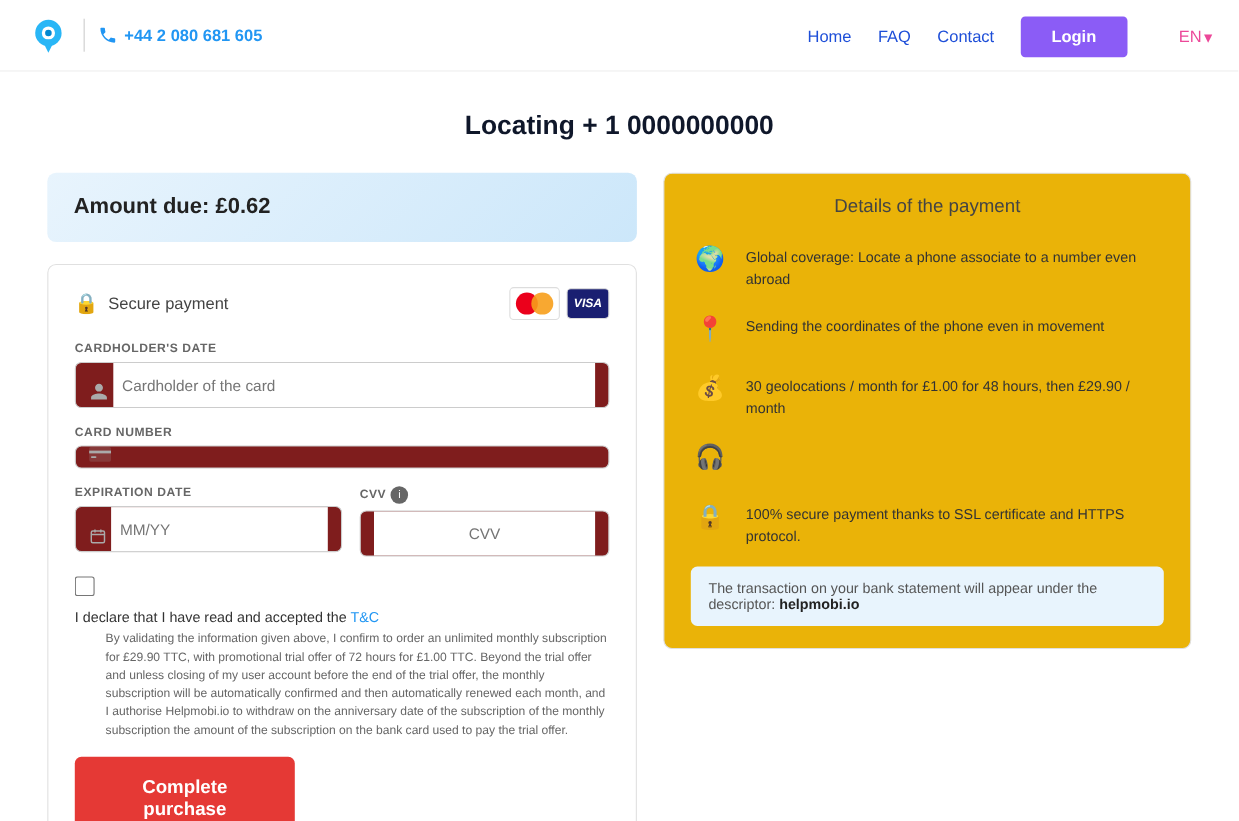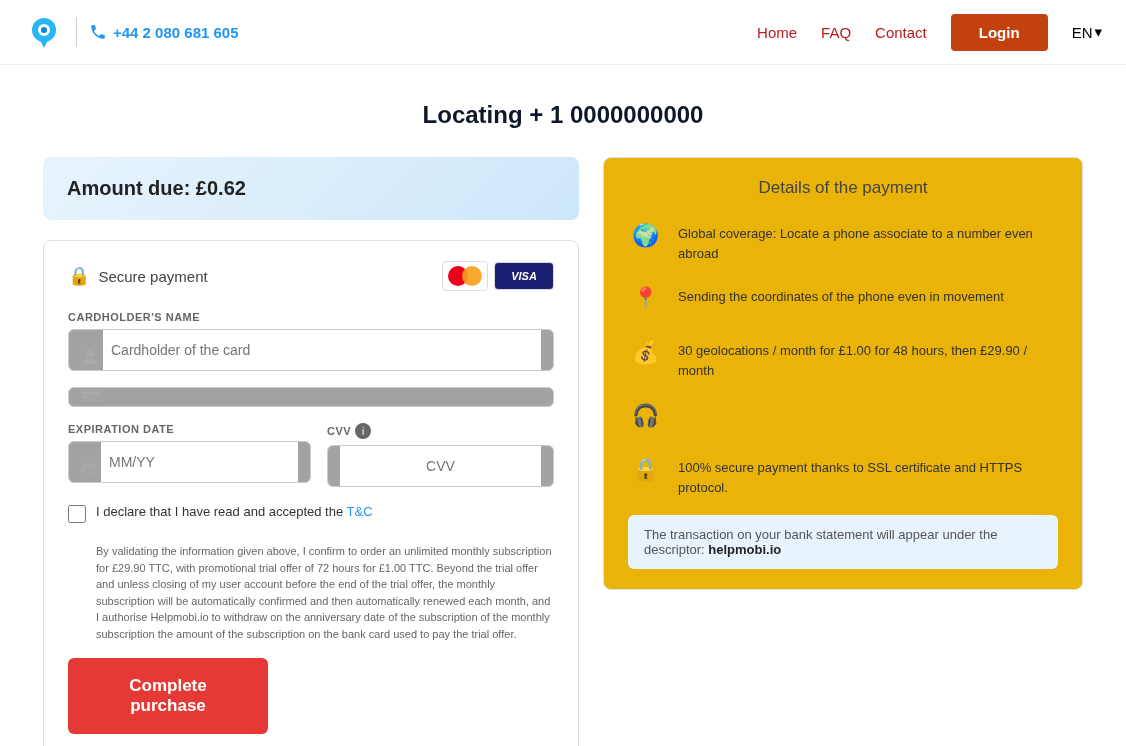--- a/index.html
+++ b/index.html
@@ -1,21 +1,21 @@
 <!DOCTYPE html>
 <html><head>
   <meta charset="utf-8">
   <style>
     * { box-sizing: border-box; margin: 0; padding: 0; }
     body { font-family: Arial, sans-serif; background: #fff; color: #333; font-size: 14px; }
 
     
     .header {
       display: flex;
-      align-items: center;
+      align-items: flex-end;
       padding: 12px 24px;
       border-bottom: 1px solid #eee;
       justify-content: space-between;
     }
     .header-left {
       display: flex;
       align-items: center;
       gap: 12px;
     }
     .logo-icon {
@@ -35,44 +35,45 @@
       font-weight: bold;
       font-size: 15px;
       text-decoration: none;
     }
     .header-nav {
       display: flex;
       align-items: center;
       gap: 24px;
     }
     .nav-link {
-      color: #b91c1c;
+      color: #1d4ed8;
       text-decoration: none;
       font-size: 15px;
       cursor: pointer;
     }
     .login-btn {
-      background: #c2410c;
+      background: #8b5cf6;
       color: #fff;
       border: none;
       padding: 10px 28px;
       border-radius: 4px;
       font-size: 15px;
       font-weight: bold;
       cursor: pointer;
     }
     .lang-btn {
       background: none;
       border: none;
       font-size: 15px;
       cursor: pointer;
-      color: #000000;
+      color: #ec4899;
       display: flex;
       align-items: center;
       gap: 2px;
+      margin-left: 23px;
     }
 
     
     .page-title {
       text-align: center;
       margin: 36px 0 28px;
       font-size: 24px;
       font-weight: bold;
       color: #0f172a;
     }
@@ -118,21 +119,21 @@
       gap: 8px;
       font-size: 15px;
       color: #444;
     }
     .card-logos {
       display: flex;
       gap: 6px;
       align-items: center;
     }
     .card-logo {
-      width: 60px;
+      width: 39px;
       height: 28px;
       border-radius: 4px;
       border: 1px solid #ddd;
       display: flex;
       align-items: center;
       justify-content: center;
       font-size: 10px;
       font-weight: bold;
     }
     .card-logo.mc {
@@ -155,21 +156,21 @@
       letter-spacing: 0.5px;
       margin-bottom: 6px;
       display: block;
     }
     .input-wrapper {
       display: flex;
       align-items: flex-end;
       border: 1px solid #ccc;
       border-radius: 6px;
       padding: 0 12px;
-      background: #a3a3a3;
+      background: #7f1d1d;
     }
     .input-wrapper input {
       border: none;
       outline: none;
       flex: 1;
       padding: 12px 8px;
       font-size: 14px;
       color: #999;
     }
     .input-icon {
@@ -201,21 +202,22 @@
       align-items: center;
       justify-content: center;
       cursor: pointer;
     }
 
     
     .terms-row {
       display: flex;
       align-items: flex-start;
       gap: 10px;
-      margin-bottom: 20px;
+      margin-bottom: 3px;
+      flex-direction: column;
     }
     .terms-checkbox {
       width: 18px;
       height: 18px;
       margin-top: 2px;
       flex-shrink: 0;
       cursor: pointer;
       accent-color: #3B4FD4;
     }
     .terms-text {
@@ -359,32 +361,33 @@
                 <div style="width:20px;height:20px;background:#F79E1B;border-radius:50%;position:absolute;left:14px;top:1px;opacity:0.9;"></div>
               </div>
             </div>
           </div>
 
           <div class="card-logo visa">VISA</div>
         </div>
       </div>
 
       <div class="form-group">
-        <label class="form-label">CARDHOLDER'S NAME</label>
+        <label class="form-label">CARDHOLDER'S DATE</label>
         <div class="input-wrapper">
           <span class="input-icon">
             <svg width="18" height="18" viewBox="0 0 24 24" fill="#aaa">
               <path d="M12 12c2.7 0 4.8-2.1 4.8-4.8S14.7 2.4 12 2.4 7.2 4.5 7.2 7.2 9.3 12 12 12zm0 2.4c-3.2 0-9.6 1.6-9.6 4.8v2.4h19.2v-2.4c0-3.2-6.4-4.8-9.6-4.8z"></path>
             </svg>
           </span>
           <input type="text" placeholder="Cardholder of the card" style="">
         </div>
       </div>
 
       <div class="form-group">
+        <label class="form-label">CARD NUMBER</label>
         <div class="input-wrapper">
           <span class="input-icon">
             <svg width="20" height="14" viewBox="0 0 24 16" fill="#aaa">
               <rect x="0" y="0" width="24" height="16" rx="2" fill="#aaa" opacity="0.2"></rect>
               <rect x="0" y="4" width="24" height="3" fill="#aaa"></rect>
               <rect x="2" y="10" width="6" height="2" rx="1" fill="#aaa"></rect>
             </svg>
           </span>
         </div>
       </div>

